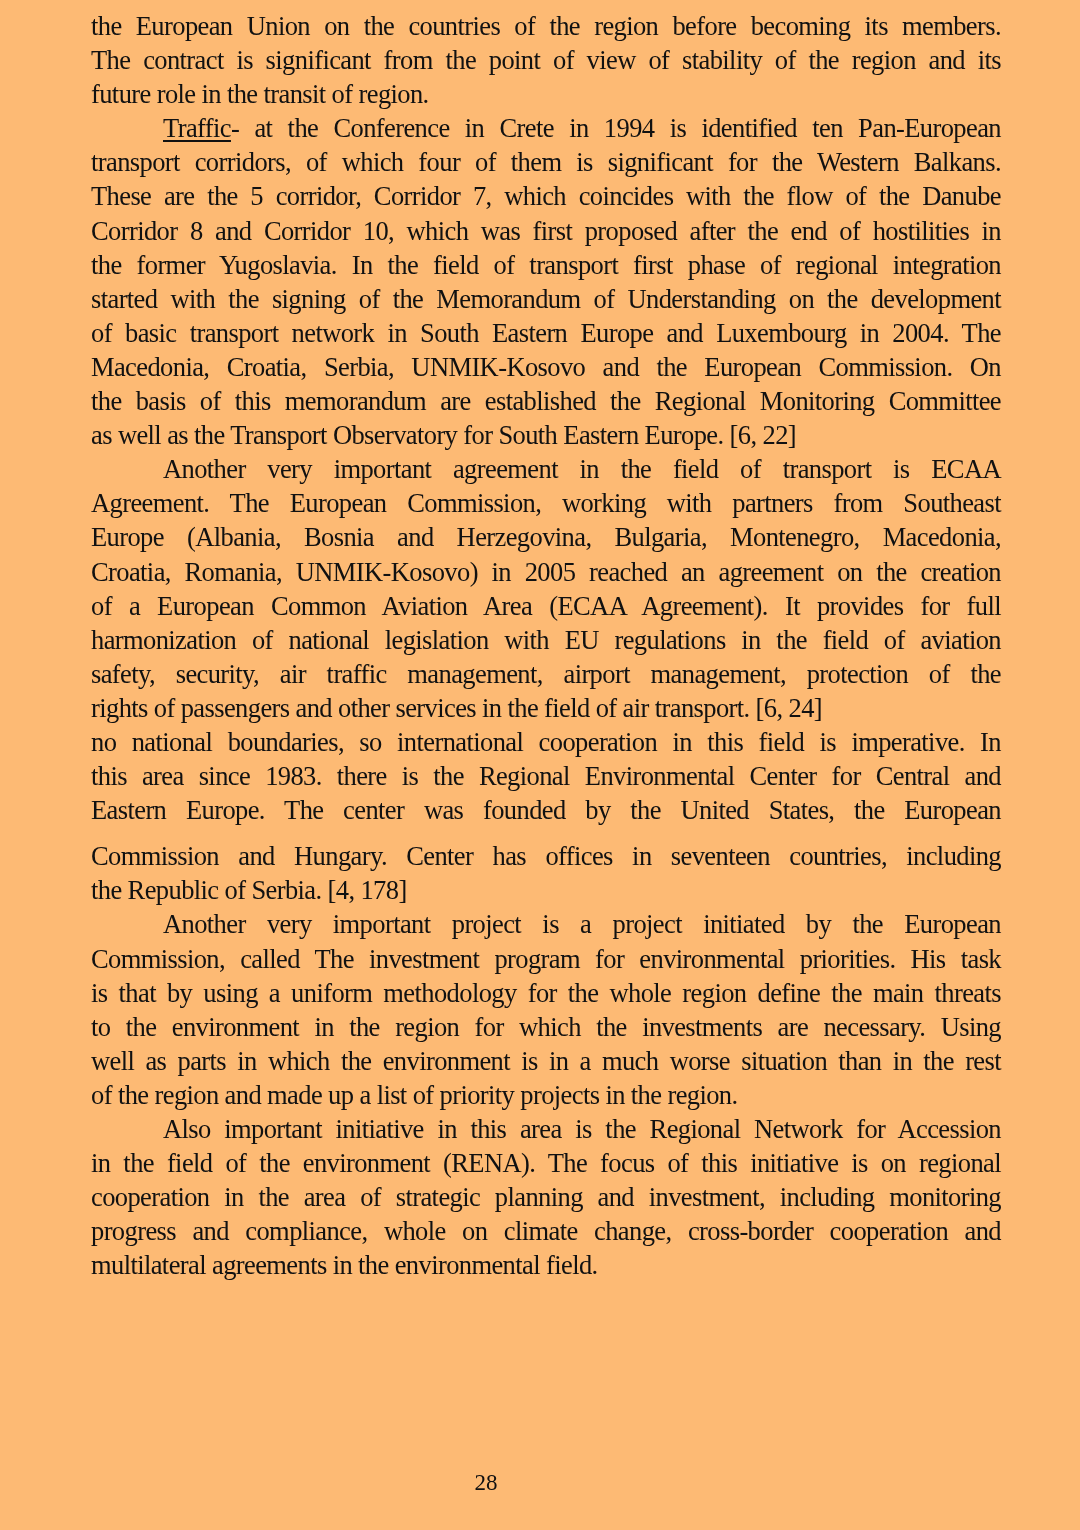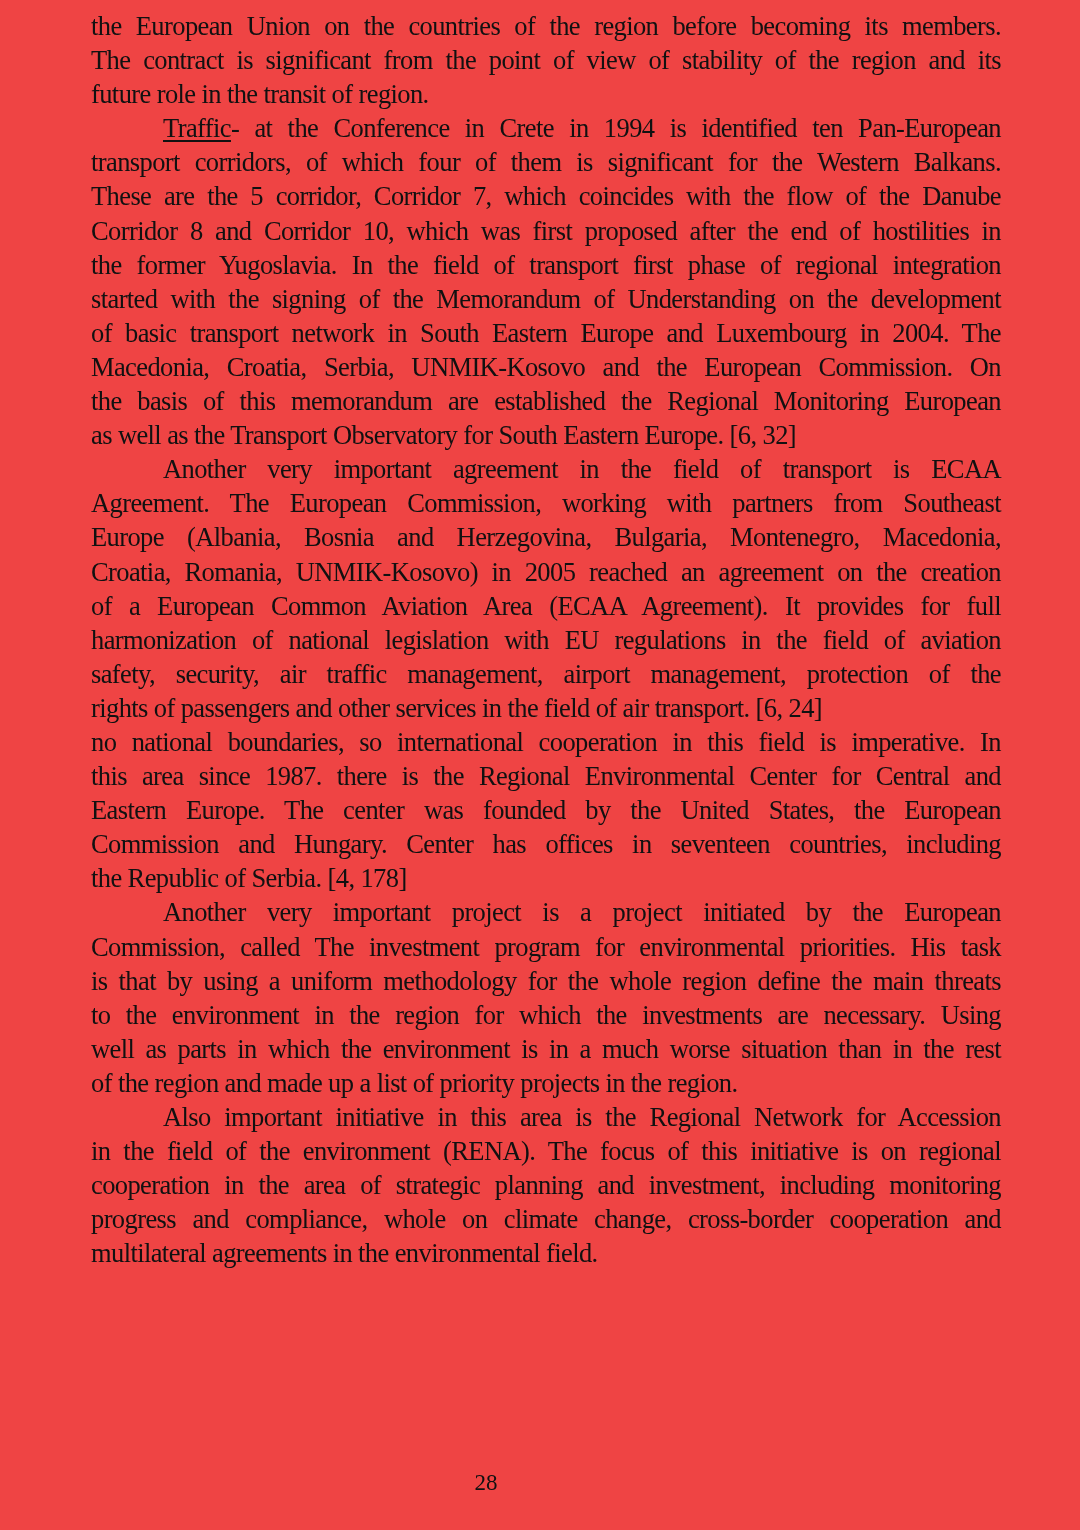--- a/index.html
+++ b/index.html
@@ -1,19 +1,19 @@
 <!DOCTYPE html>
 <html><head>
 <meta charset="utf-8">
 <style>
   html, body { margin: 0; padding: 0; background: #ffffff; }
   body { width: 1080px; height: 1530px; position: relative; overflow: hidden; }
   .page {
     position: absolute; left: 0; top: 0; width: 1080px; height: 1530px;
-    background: #ef4444; color: #111111;
+    background: #fdba74; color: #111111;
     font-family: "Liberation Serif", "DejaVu Serif", serif;
   }
   .text-block {
     position: absolute; left: 91px; top: 9px; width: 910px;
   }
   .para { margin: 0; padding: 0; }
   .line {
     display: block;
     height: 34.1px;
     line-height: 34.1px;
@@ -44,38 +44,38 @@
       </div>
       <div class="para">
         <span class="line indent" style="letter-spacing: -0.6px; word-spacing: 0px;"><span class="u">Traffic</span><span>- at the Conference in Crete in 1994 is identified ten Pan-European</span></span>
         <span class="line" style="letter-spacing: -0.6px; word-spacing: 0px;">transport corridors, of which four of them is significant for the Western Balkans.</span>
         <span class="line" style="letter-spacing: -0.6px; word-spacing: 0px;">These are the 5 corridor, Corridor 7, which coincides with the flow of the Danube</span>
         <span class="line" style="letter-spacing: -0.6px; word-spacing: 0px;">Corridor 8 and Corridor 10, which was first proposed after the end of hostilities in</span>
         <span class="line" style="letter-spacing: -0.6px; word-spacing: 0px;">the former Yugoslavia. In the field of transport first phase of regional integration</span>
         <span class="line" style="letter-spacing: -0.6px; word-spacing: 0px;">started with the signing of the Memorandum of Understanding on the development</span>
         <span class="line" style="letter-spacing: -0.6px; word-spacing: 0px;">of basic transport network in South Eastern Europe and Luxembourg in 2004. The</span>
         <span class="line" style="letter-spacing: -0.6px; word-spacing: 0px;">Macedonia, Croatia, Serbia, UNMIK-Kosovo and the European Commission. On</span>
-        <span class="line" style="letter-spacing: -0.6px; word-spacing: 0px;">the basis of this memorandum are established the Regional Monitoring European</span>
-        <span class="line last" style="letter-spacing: -0.6px; word-spacing: 0px;">as well as the Transport Observatory for South Eastern Europe. [6, 32]</span>
+        <span class="line" style="letter-spacing: -0.6px; word-spacing: 0px;">the basis of this memorandum are established the Regional Monitoring Committee</span>
+        <span class="line last" style="letter-spacing: -0.6px; word-spacing: 0px;">as well as the Transport Observatory for South Eastern Europe. [6, 22]</span>
       </div>
       <div class="para">
         <span class="line indent" style="letter-spacing: -0.6px; word-spacing: 0px;">Another very important agreement in the field of transport is ECAA</span>
         <span class="line" style="letter-spacing: -0.6px; word-spacing: 0px;">Agreement. The European Commission, working with partners from Southeast</span>
         <span class="line" style="letter-spacing: -0.6px; word-spacing: 0px;">Europe (Albania, Bosnia and Herzegovina, Bulgaria, Montenegro, Macedonia,</span>
         <span class="line" style="letter-spacing: -0.6px; word-spacing: 0px;">Croatia, Romania, UNMIK-Kosovo) in 2005 reached an agreement on the creation</span>
         <span class="line" style="letter-spacing: -0.6px; word-spacing: 0px;">of a European Common Aviation Area (ECAA Agreement). It provides for full</span>
         <span class="line" style="letter-spacing: -0.6px; word-spacing: 0px;">harmonization of national legislation with EU regulations in the field of aviation</span>
         <span class="line" style="letter-spacing: -0.6px; word-spacing: 0px;">safety, security, air traffic management, airport management, protection of the</span>
         <span class="line last" style="letter-spacing: -0.6px; word-spacing: 0px;">rights of passengers and other services in the field of air transport. [6, 24]</span>
       </div>
       <div class="para">
         <span class="line" style="letter-spacing: -0.6px; word-spacing: 0px;">no national boundaries, so international cooperation in this field is imperative. In</span>
-        <span class="line" style="letter-spacing: -0.6px; word-spacing: 0px;">this area since 1987. there is the Regional Environmental Center for Central and</span>
+        <span class="line" style="letter-spacing: -0.6px; word-spacing: 0px;">this area since 1983. there is the Regional Environmental Center for Central and</span>
         <span class="line" style="letter-spacing: -0.6px; word-spacing: 0px;">Eastern Europe. The center was founded by the United States, the European</span>
-        <span class="line" style="letter-spacing: -0.6px; word-spacing: 0px;">Commission and Hungary. Center has offices in seventeen countries, including</span>
+        <span class="line" style="letter-spacing: -0.6px; word-spacing: 0px; margin-top: 12px;">Commission and Hungary. Center has offices in seventeen countries, including</span>
         <span class="line last" style="letter-spacing: -0.6px; word-spacing: 0px;">the Republic of Serbia. [4, 178]</span>
       </div>
       <div class="para">
         <span class="line indent" style="letter-spacing: -0.6px; word-spacing: 0px;">Another very important project is a project initiated by the European</span>
         <span class="line" style="letter-spacing: -0.6px; word-spacing: 0px;">Commission, called The investment program for environmental priorities. His task</span>
         <span class="line" style="letter-spacing: -0.6px; word-spacing: 0px;">is that by using a uniform methodology for the whole region define the main threats</span>
         <span class="line" style="letter-spacing: -0.6px; word-spacing: 0px;">to the environment in the region for which the investments are necessary. Using</span>
         <span class="line" style="letter-spacing: -0.6px; word-spacing: 0px;">well as parts in which the environment is in a much worse situation than in the rest</span>
         <span class="line last" style="letter-spacing: -0.6px; word-spacing: 0px;">of the region and made up a list of priority projects in the region.</span>
       </div>

